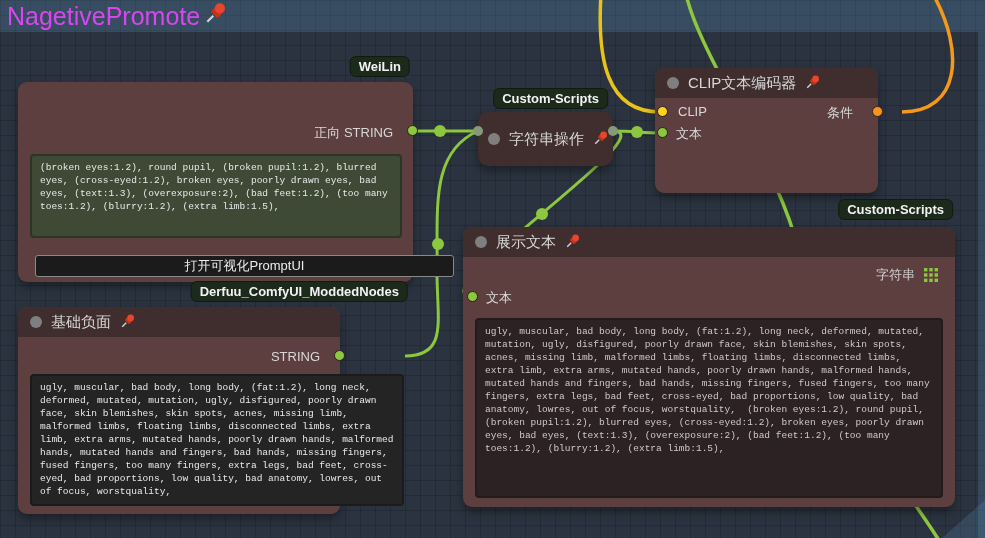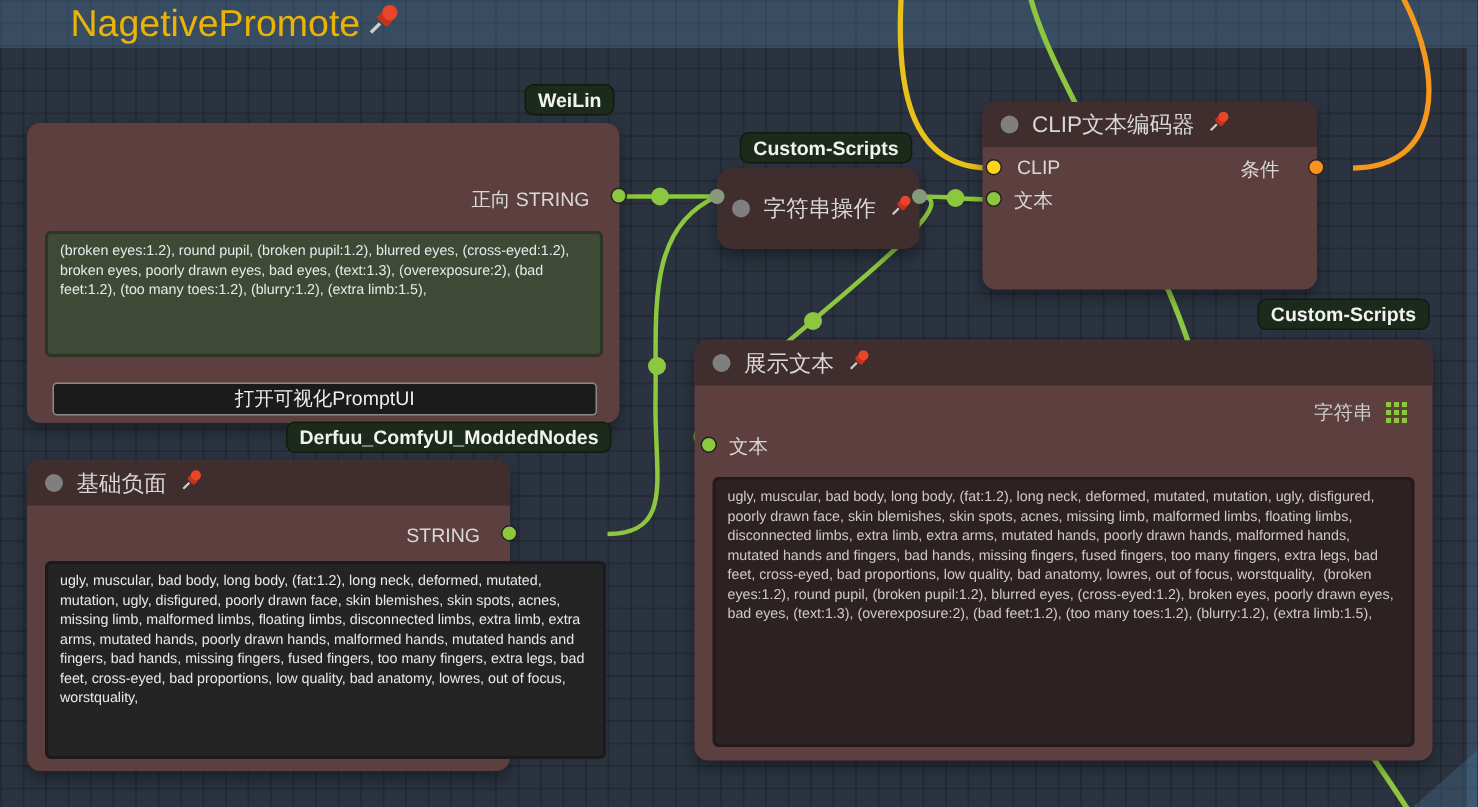--- a/index.html
+++ b/index.html
@@ -10,39 +10,39 @@
     background-image:
       linear-gradient(rgba(0,0,0,.16) 1px, transparent 1px),
       linear-gradient(90deg, rgba(0,0,0,.16) 1px, transparent 1px);
     background-size:15px 15px;
   }
   .abs{position:absolute;}
   .group-band{left:0;top:0;width:985px;height:32px;background:rgba(96,148,194,.27);z-index:0;}
   .group-strip{left:978px;top:32px;width:7px;height:506px;background:rgba(96,148,194,.22);z-index:0;}
   .group-corner{left:942px;top:500px;width:43px;height:38px;background:rgba(96,148,194,.22);
     clip-path:polygon(100% 0,100% 100%,0 100%);z-index:0;}
-  .group-title{left:7px;top:1px;font-size:25px;color:#eab308;z-index:1;display:flex;align-items:center;gap:4px;margin-left:40px;}
+  .group-title{left:7px;top:1px;font-size:25px;color:#d946ef;z-index:1;display:flex;align-items:center;gap:4px;}
   svg.wires{left:0;top:0;width:985px;height:538px;z-index:2;}
   .node{position:absolute;background:#5e3f3f;border-radius:9px;z-index:3;
     box-shadow:0 5px 10px rgba(0,0,0,.35);}
   .node-header{height:30px;background:#402d2e;border-radius:9px 9px 0 0;
     display:flex;align-items:center;gap:9px;padding:0 12px;
     color:#d8d8d8;font-size:15px;white-space:nowrap;}
   .node.collapsed{background:#402d2e;border-radius:10px;}
   .node.collapsed .node-header{background:transparent;height:100%;}
   .collapse-dot{width:12px;height:12px;border-radius:50%;background:#7f7f7f;flex:0 0 auto;}
   .slot-label{position:absolute;font-size:13px;color:#d8d8d8;white-space:nowrap;}
   .slot-label.right{text-align:right;}
   .dot{position:absolute;width:11px;height:11px;border-radius:50%;
     box-sizing:border-box;border:1.5px solid #222;z-index:4;}
   .dot.green{background:#8dc63f;}
   .dot.yellow{background:#ffd21c;}
   .dot.orange{background:#f7941d;border-color:#3a2424;}
   .dot.sage{background:#86997a;border:none;width:10px;height:10px;}
-  .ta{position:absolute;font-family:Liberation Sans, sans-serif;
+  .ta{position:absolute;font-family:Liberation Mono, monospace;
     font-size:9.5px;line-height:13px;color:#e9e9e9;padding:5px 8px;
     white-space:pre-wrap;overflow:hidden;border-radius:4px;box-sizing:border-box;}
   .ta.green-ta{background:#3e4a36;border:2px solid #2b3625;}
   .ta.dark-ta{background:#242424;border:2px solid #1b1b1b;}
   .ta.brown-ta{background:#2c2123;border:2px solid #221a1b;color:#cfc9c9;}
   .btn{position:absolute;background:#1b1b1b;border:1px solid #8a8a8a;border-radius:3px;
     color:#ececec;font-size:13px;display:flex;align-items:center;justify-content:center;
     box-sizing:border-box;}
   .badge{position:absolute;background:#1b2a1a;border:1px solid #101b10;border-radius:6px;
     color:#f2f2f2;font-size:13px;font-weight:bold;padding:2px 8px;z-index:5;white-space:nowrap;}
@@ -80,21 +80,21 @@
   <circle cx="440" cy="131" r="6" fill="#8dc63f"></circle>
   <circle cx="438" cy="244" r="6" fill="#8dc63f"></circle>
   <circle cx="637" cy="132" r="6" fill="#8dc63f"></circle>
   <circle cx="542" cy="214" r="6" fill="#8dc63f"></circle>
 </svg>
 
 <div class="node" style="left:18px;top:82px;width:395px;height:200px;">
   <div class="slot-label right" style="right:20px;top:42px;">正向 STRING</div>
   <span class="dot green" style="right:-5px;top:43px;"></span>
   <div class="ta green-ta" style="left:12px;top:72px;width:372px;height:84px;">(broken eyes:1.2), round pupil, (broken pupil:1.2), blurred eyes, (cross-eyed:1.2), broken eyes, poorly drawn eyes, bad eyes, (text:1.3), (overexposure:2), (bad feet:1.2), (too many toes:1.2), (blurry:1.2), (extra limb:1.5),</div>
-  <div class="btn" style="left:17px;top:173px;width:363px;height:22px;">打开可视化PromptUI</div>
+  <div class="btn" style="left:17px;top:173px;width:419px;height:22px;">打开可视化PromptUI</div>
 </div>
 <div class="badge right-anchor" style="left:410px;top:56px;">WeiLin</div>
 
 <div class="node" style="left:18px;top:307px;width:322px;height:207px;">
   <div class="node-header">
     <span class="collapse-dot"></span>
     <span>基础负面</span>
     <span class="pin">
       <svg width="16" height="16" viewBox="0 0 16 16">
         <line x1="6.2" y1="9.8" x2="2.2" y2="13.8" stroke="#cfcfcf" stroke-width="1.5"></line>

